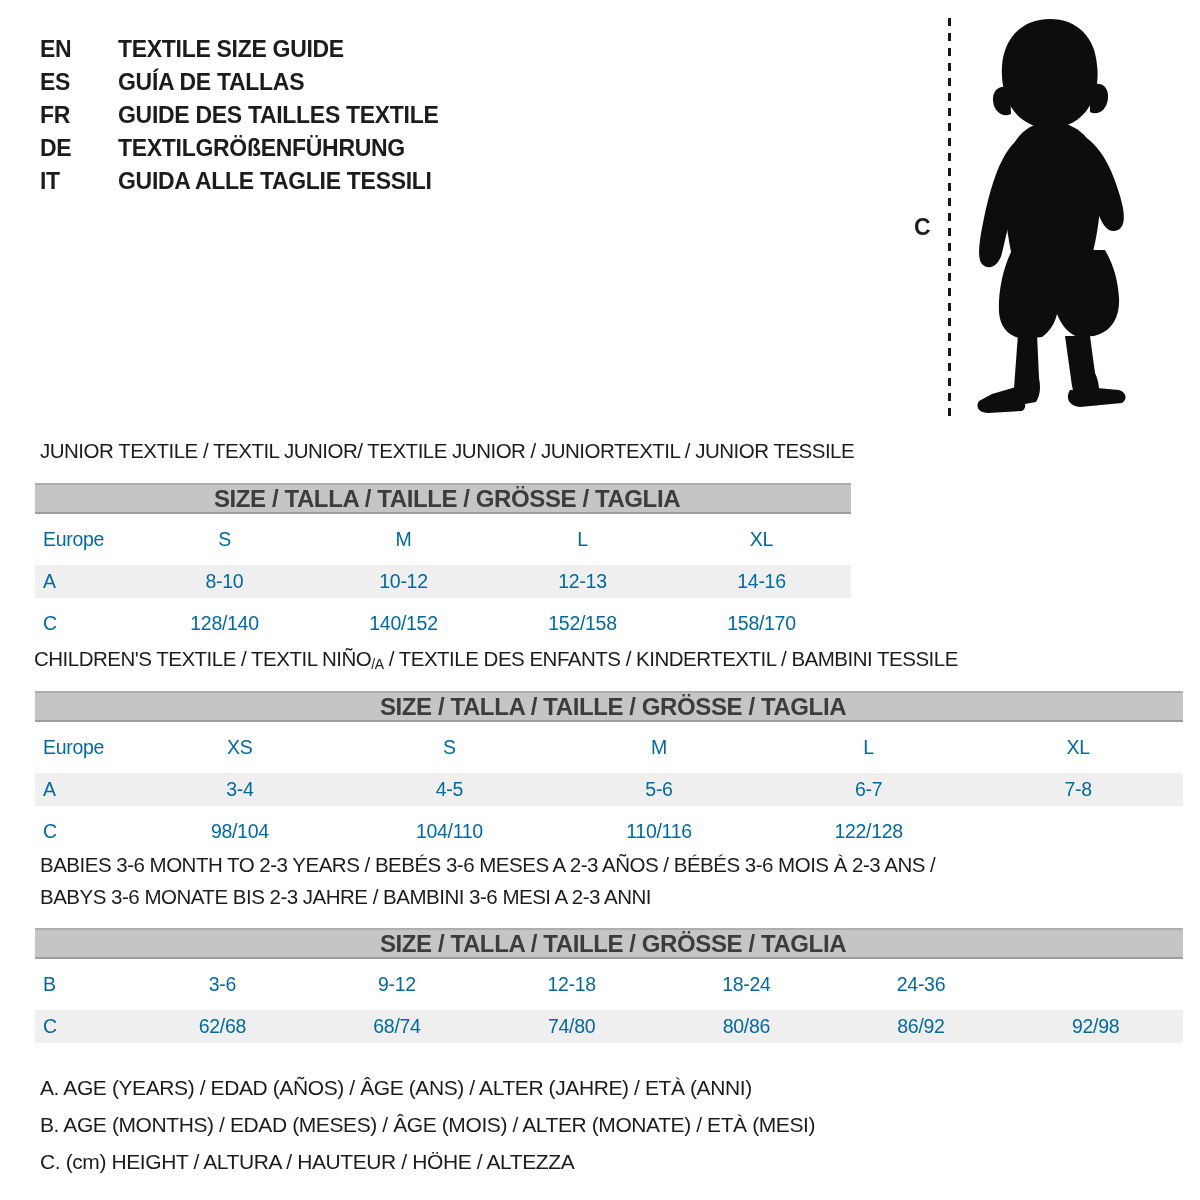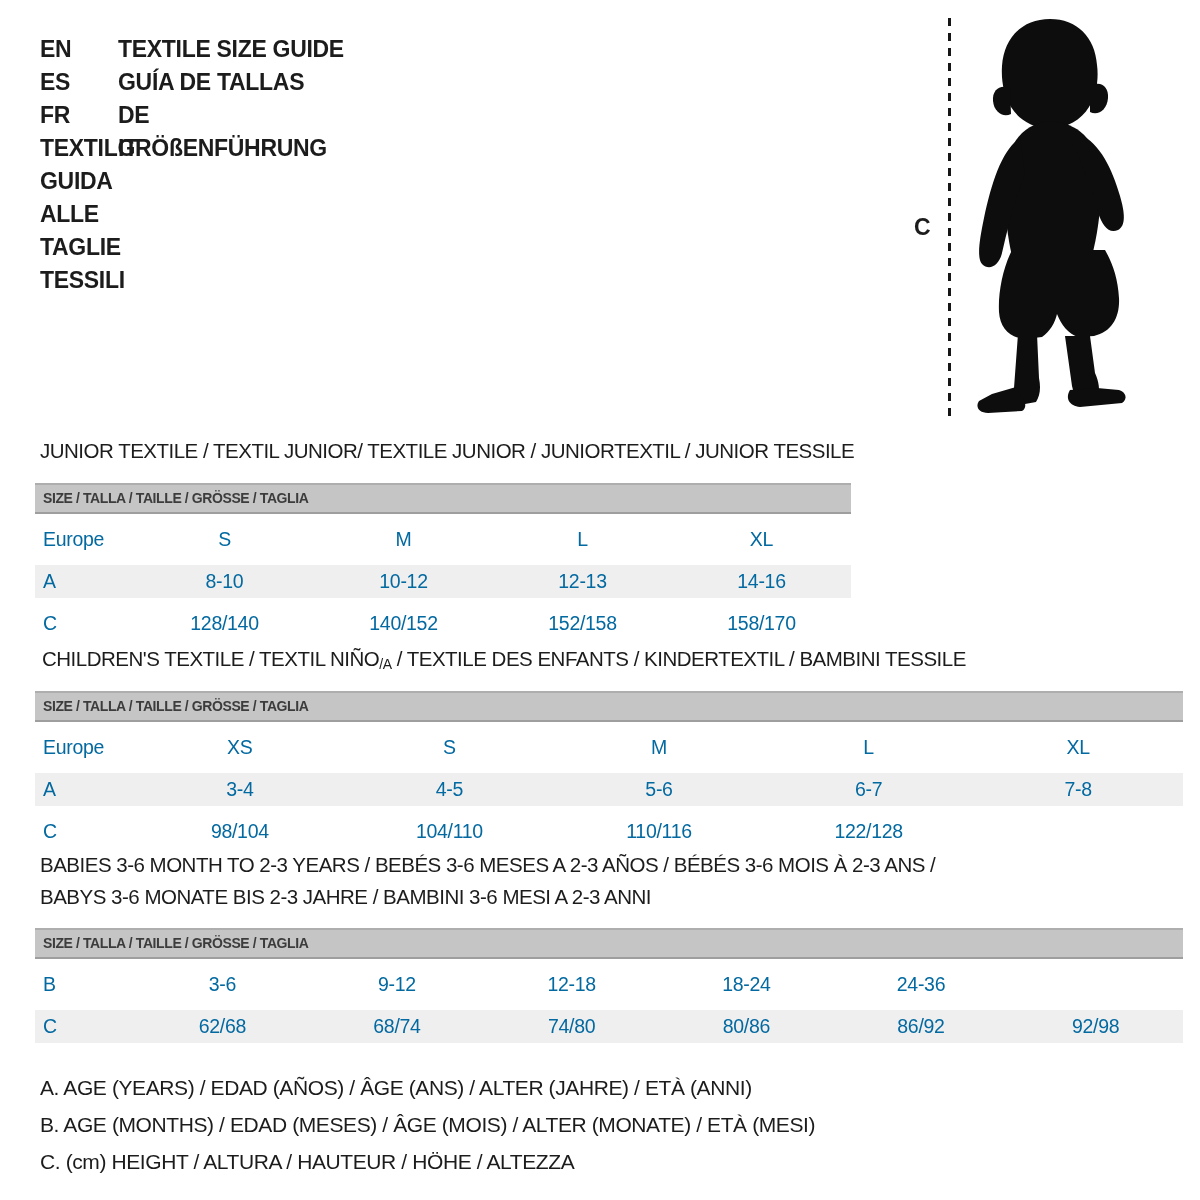--- a/index.html
+++ b/index.html
@@ -21,33 +21,33 @@
     background:repeating-linear-gradient(to bottom,#161616 0 8px,transparent 8px 15px);
   }
   .c-label{left:914px;top:214px;font-weight:bold;font-size:23px;}
   .toddler{left:962px;top:16px;}
 
   
   .section-title{
     font-weight:normal;font-size:20.5px;letter-spacing:-0.5px;line-height:32px;white-space:nowrap;
   }
   .t-junior-title{left:40px;top:435px;}
-  .t-children-title{left:42px;top:643px;}
+  .t-children-title{left:34px;top:643px;}
   .t-babies-title{left:40px;top:849px;}
   .subA{font-size:14px;vertical-align:-3px;letter-spacing:-0.5px;}
 
   
   .size-table{position:absolute;}
   .t-junior{left:35px;top:483px;width:816px;}
   .t-children{left:35px;top:691px;width:1148px;}
   .t-babies{left:35px;top:928px;width:1148px;}
   .thdr{
     box-sizing:border-box;height:31px;line-height:27px;
     background:#c5c5c5;border-top:2px solid #aeaeae;border-bottom:2px solid #9e9e9e;
-    padding-left:8px;font-weight:bold;font-size:14px;color:#3c3c3c;letter-spacing:-0.4px;
+    padding-left:8px;font-weight:bold;font-size:24px;color:#3c3c3c;letter-spacing:-0.4px;text-align:center;
   }
   .trow{display:grid;height:33px;line-height:33px;font-size:19.5px;letter-spacing:-0.3px;color:#0369a1;margin-top:9px;}
   .cols4{grid-template-columns:100px repeat(4,1fr);}
   .cols5{grid-template-columns:100px repeat(5,1fr);}
   .cols6{grid-template-columns:100px repeat(6,1fr);}
   .trow .lbl{padding-left:8px;text-align:left;}
   .trow .val{text-align:center;}
   .shade{background:#efefef;}
 
   
@@ -55,20 +55,21 @@
 </style>
 </head>
 <body>
 
 <div class="abs lang-block">
   <div>EN</div>
   <div>TEXTILE SIZE GUIDE</div>
   <div>ES</div>
   <div>GUÍA DE TALLAS</div>
   <div>FR</div>
+  <div>GUIDE DES TAILLES TEXTILE</div>
   <div>DE</div>
   <div>TEXTILGRÖßENFÜHRUNG</div>
   <div>IT</div>
   <div>GUIDA ALLE TAGLIE TESSILI</div>
 </div>
 
 <div class="abs c-label">C</div>
 <div class="abs dash-line"></div>
 <svg class="abs toddler" width="182" height="406" viewBox="0 0 182 406" xmlns="http://www.w3.org/2000/svg">
   <g fill="#0d0d0d">

